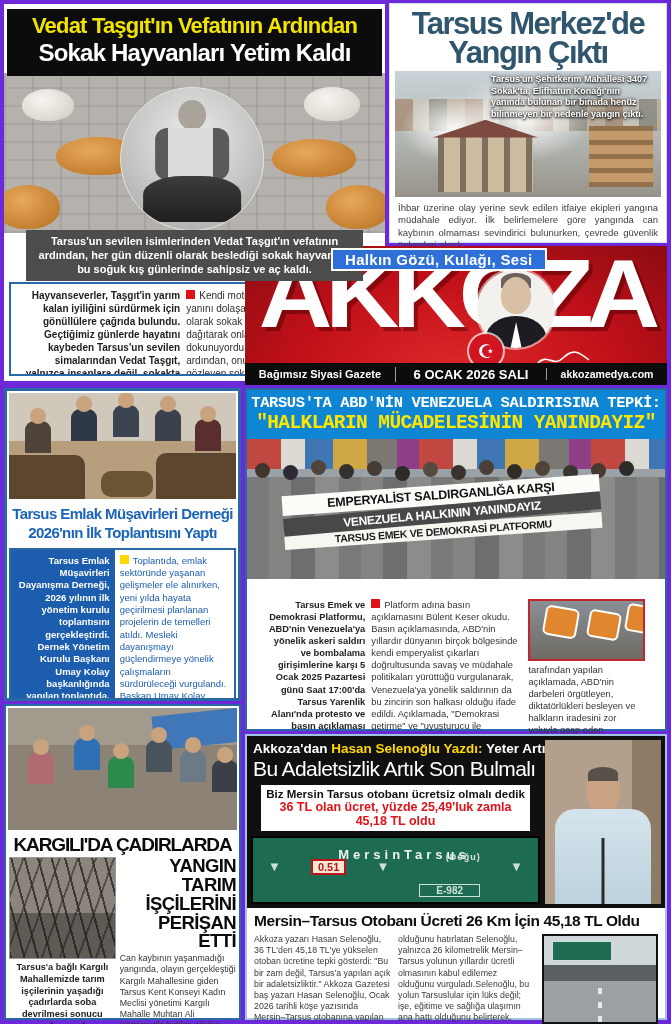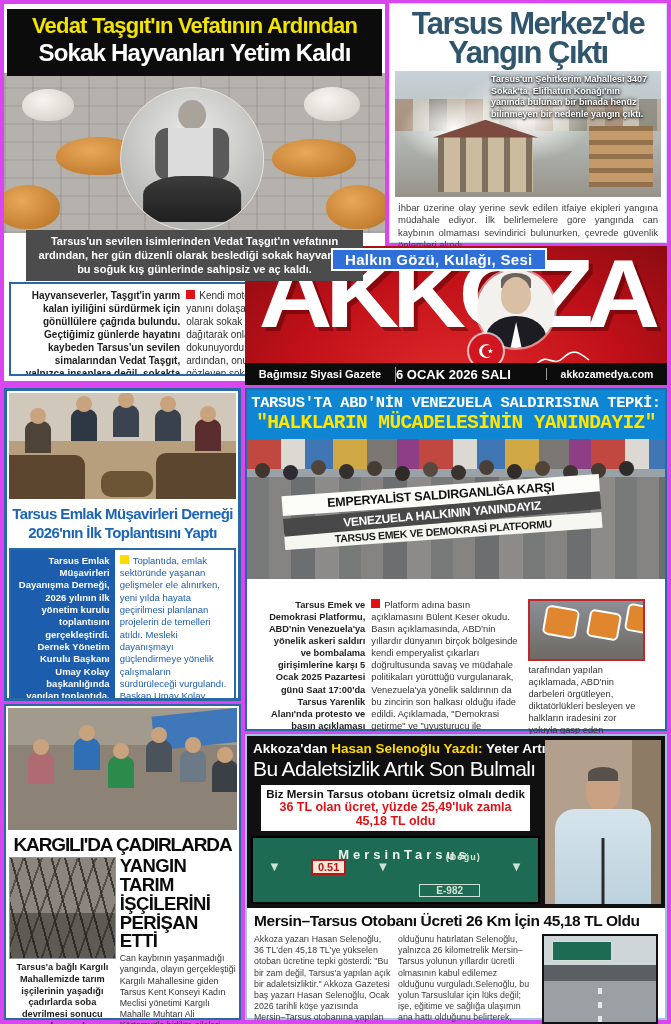--- a/index.html
+++ b/index.html
@@ -1,16 +1,16 @@
 <!DOCTYPE html>
 <html><head>
 <meta charset="utf-8">
 <style>
   html,body{margin:0;padding:0;background:#dce8f2;}
-  .page{position:relative;width:671px;height:1024px;background:#d946ef;overflow:hidden;
+  .page{position:relative;width:671px;height:1024px;background:#6d28d9;overflow:hidden;
         font-family:"Liberation Sans",sans-serif;-webkit-font-smoothing:antialiased;}
   .box{position:absolute;background:#fff;box-sizing:border-box;}
 
   
   .a-strays{left:4px;top:4px;width:381px;height:377px;}
   .strays-head{position:absolute;left:3px;top:5px;right:3px;height:64px;background:#0c0c0c;
                text-align:center;padding-top:3px;z-index:3;}
   .strays-h1{color:#f2e400;font-size:22px;font-weight:bold;letter-spacing:-0.8px;line-height:1.25;}
   .strays-h2{color:#fff;font-size:24px;font-weight:bold;letter-spacing:-0.8px;line-height:1.05;}
   .strays-photo{position:absolute;left:0;top:69px;width:100%;height:160px;overflow:hidden;
@@ -76,21 +76,21 @@
   .ata-headc{position:absolute;top:7px;left:24px;width:30px;height:37px;border-radius:50% 50% 46% 46%;background:#d9c0a5;}
   .ata-hair{position:absolute;top:3px;left:24px;width:30px;height:15px;border-radius:50% 50% 0 0;background:#6b625c;}
   .ata-flag{position:absolute;left:-8px;bottom:-6px;width:34px;height:34px;border-radius:50%;background:#d11622;
       color:#fff;font-size:19px;display:flex;align-items:center;justify-content:center;
       box-shadow:0 0 0 2px rgba(255,255,255,.7);}
   .ata-sign{position:absolute;right:-34px;bottom:-8px;width:56px;height:22px;}
   .mast-bar{position:absolute;left:0;right:0;bottom:0;height:22px;background:#0c0c0c;color:#fff;
       display:flex;align-items:center;}
   .mast-bar .seg{font-weight:bold;white-space:nowrap;}
   .seg.s1{width:150px;font-size:11px;text-align:center;}
-  .seg.s2{flex:1;font-size:13px;text-align:left;border-left:1px solid #9a9a9a;}
+  .seg.s2{flex:1;font-size:13px;text-align:center;border-left:1px solid #9a9a9a;}
   .seg.s3{width:120px;font-size:10.5px;text-align:center;border-left:1px solid #9a9a9a;}
 
   
   .a-emlak{left:4px;top:388px;width:237px;height:313px;border:3px solid #2a67a5;}
   .emlak-photo{position:relative;height:106px;margin:2px;overflow:hidden;
       background:linear-gradient(180deg,#cfc8bb 0 45%,#b79f7e 45% 100%);}
   .couch{position:absolute;border-radius:10px;background:#5d4630;}
   .fig{position:absolute;width:26px;height:32px;border-radius:9px 9px 0 0;background:#3a3f46;}
   .fig::before{content:"";position:absolute;top:-13px;left:5px;width:16px;height:16px;border-radius:50%;background:#c9a27e;}
   .emlak-h{color:#1b64b6;font-weight:bold;text-align:center;font-size:15px;line-height:1.25;
@@ -138,21 +138,21 @@
   .kar-h1{font-size:19px;font-weight:bold;color:#0b0b0b;text-align:center;letter-spacing:-1.1px;padding:2px 0 1px;}
   .kar-row{display:flex;gap:4px;margin:0 3px;}
   .kar-left{width:47%;}
   .kar-photo2{position:relative;height:100px;overflow:hidden;border:1px solid #999;
       background:linear-gradient(180deg,#8b857d 0 55%,#5f5a54 55% 100%);}
   .kar-photo2::before{content:"";position:absolute;inset:0;opacity:.8;
       background:repeating-linear-gradient(75deg,rgba(25,22,20,.85) 0 2px,transparent 2px 13px),
                  repeating-linear-gradient(-70deg,rgba(25,22,20,.6) 0 2px,transparent 2px 17px);}
   .kar-capL{font-size:9.2px;font-weight:bold;text-align:center;color:#1d1d1d;line-height:1.28;padding-top:3px;}
   .kar-right{flex:1;}
-  .kar-h2{font-size:18.5px;font-weight:bold;color:#0b0b0b;line-height:1.02;letter-spacing:-0.6px;text-align:left;}
+  .kar-h2{font-size:18.5px;font-weight:bold;color:#0b0b0b;line-height:1.02;letter-spacing:-0.6px;text-align:right;}
   .kar-body{font-size:8.8px;color:#333;line-height:1.27;padding-top:2px;}
 
   
   .a-oto{left:245px;top:734px;width:422px;height:286px;border:2px solid #9ec4de;}
   .oto-top{display:flex;background:#101010;padding:4px;gap:5px;}
   .oto-left{flex:1;min-width:0;}
   .oto-kick{font-size:13.5px;font-weight:bold;color:#fff;padding:1px 2px;white-space:nowrap;}
   .oto-kick .name{color:#ffd900;}
   .oto-h{font-size:21px;font-weight:normal;color:#fff;letter-spacing:-0.6px;padding:0 2px 4px;}
   .oto-claims{background:#fff;text-align:center;padding:3px 4px;margin:0 10px 5px;}

